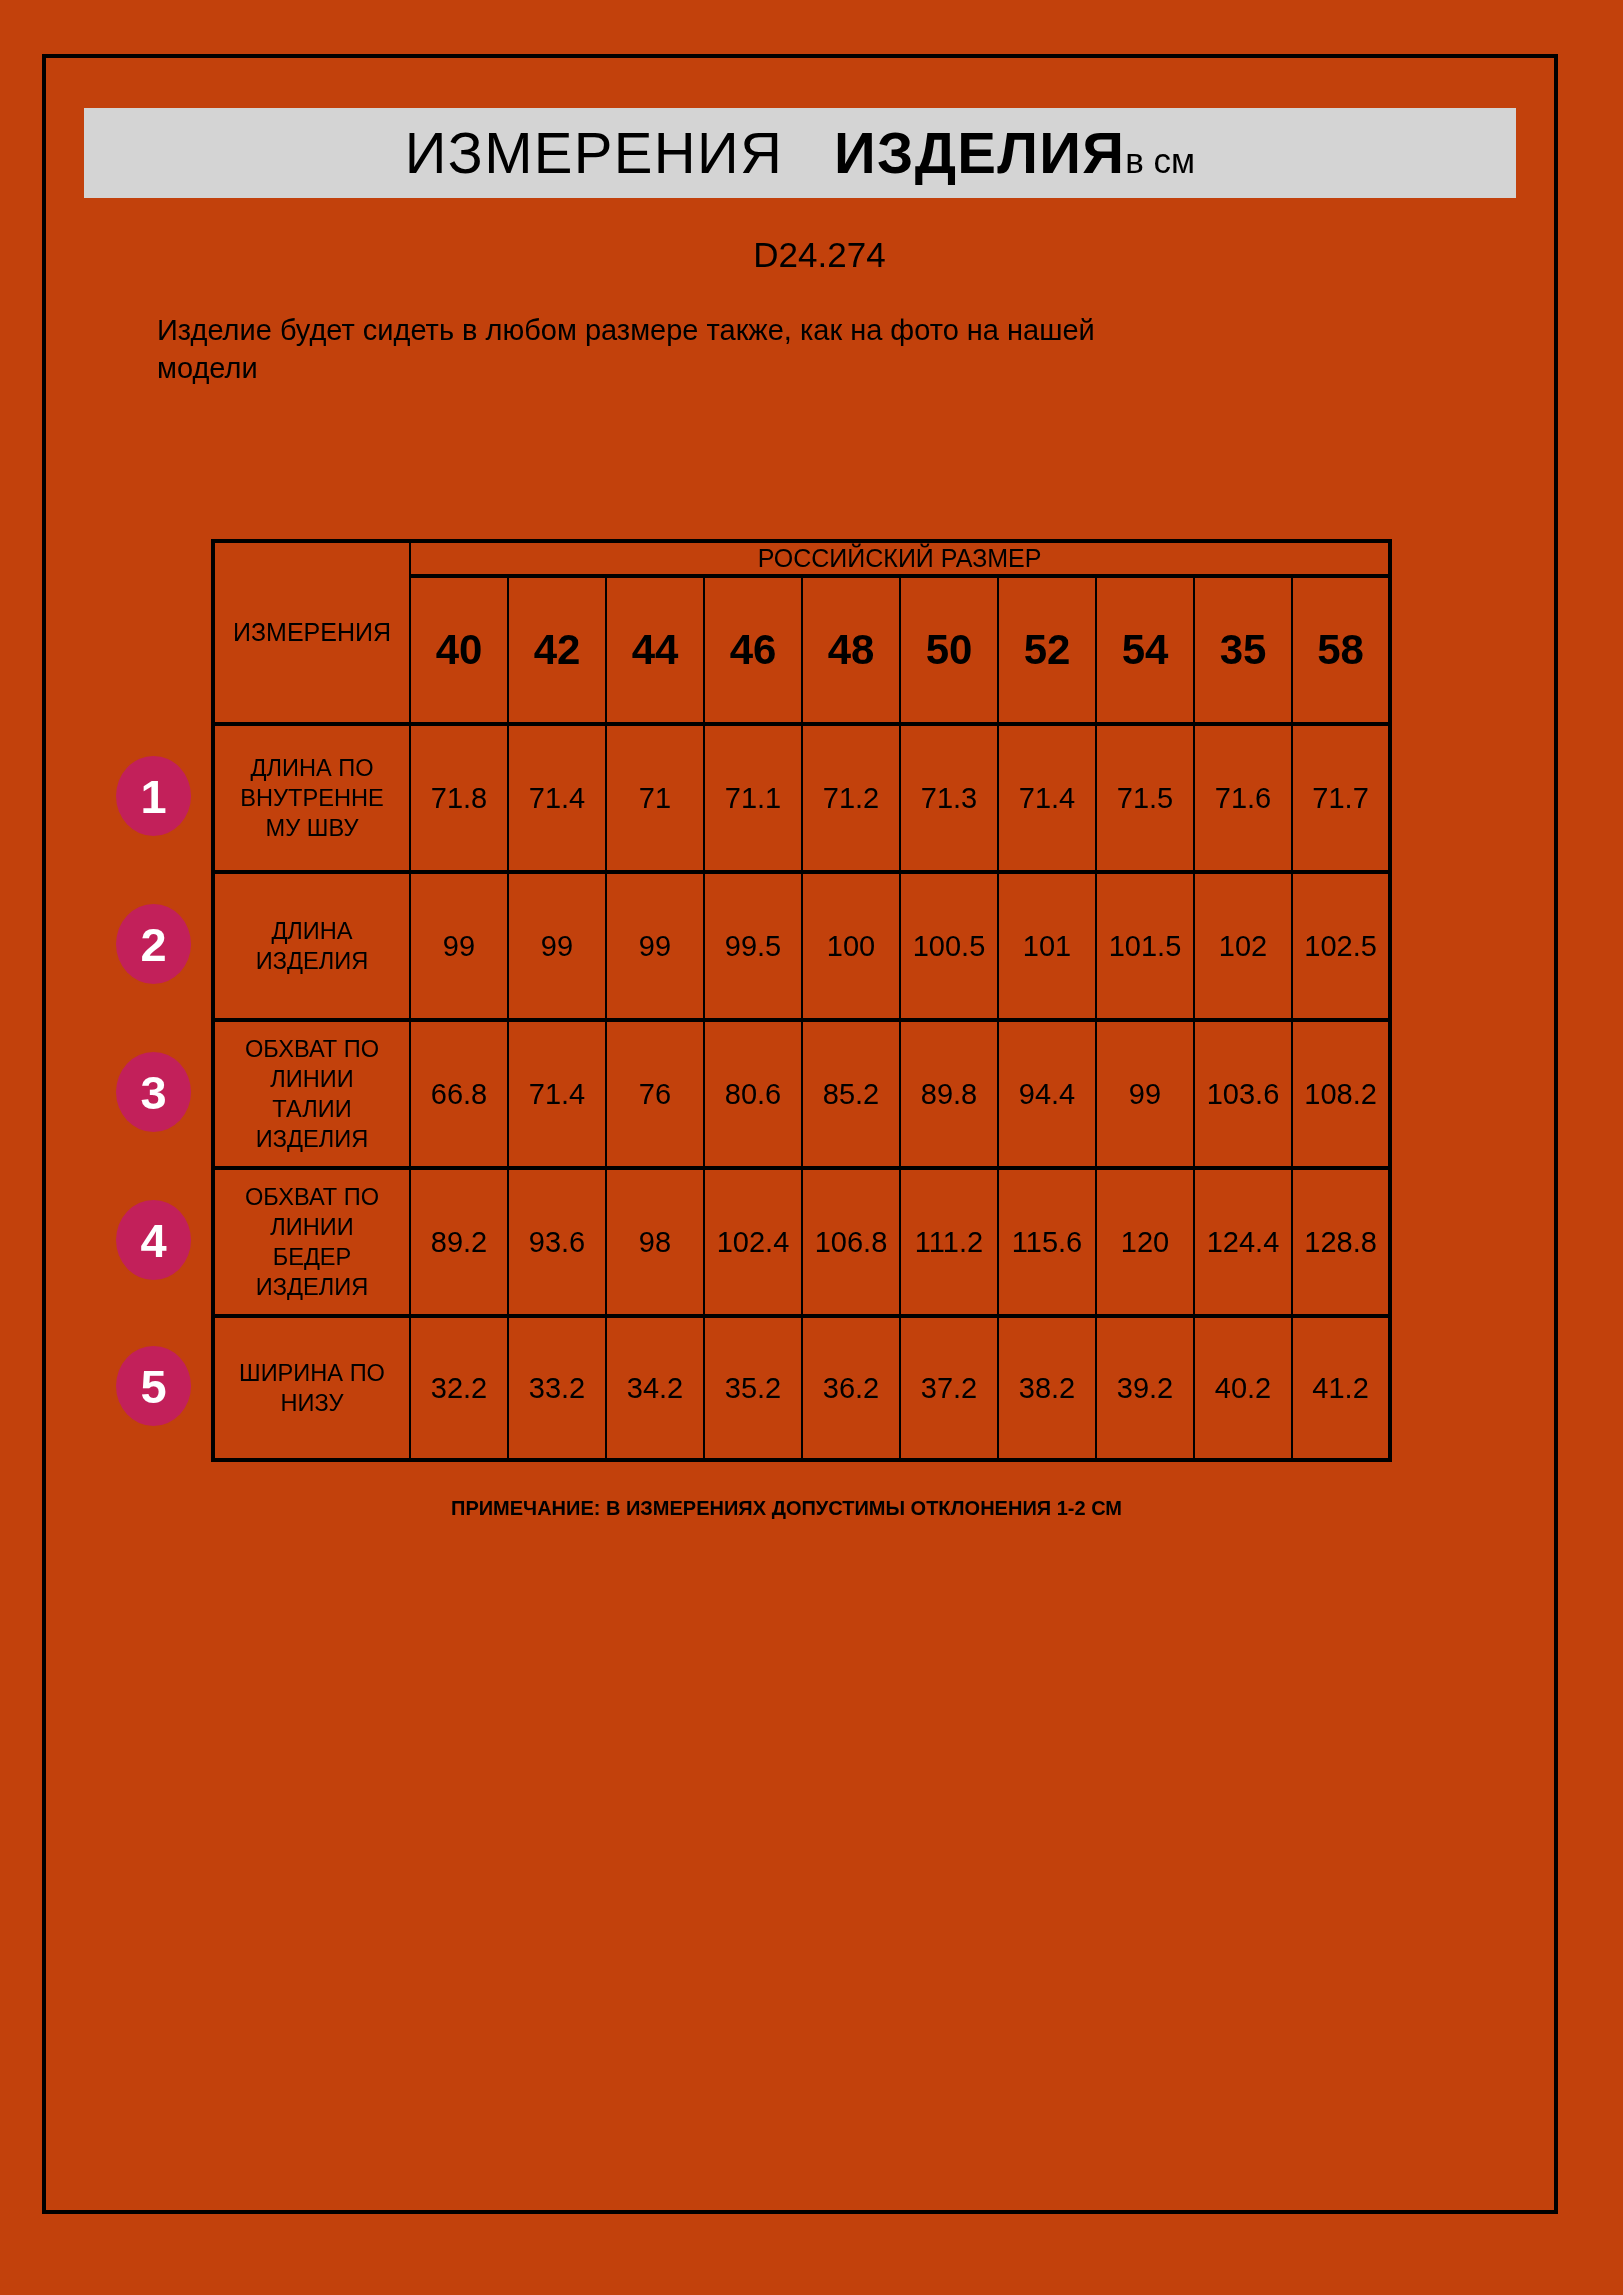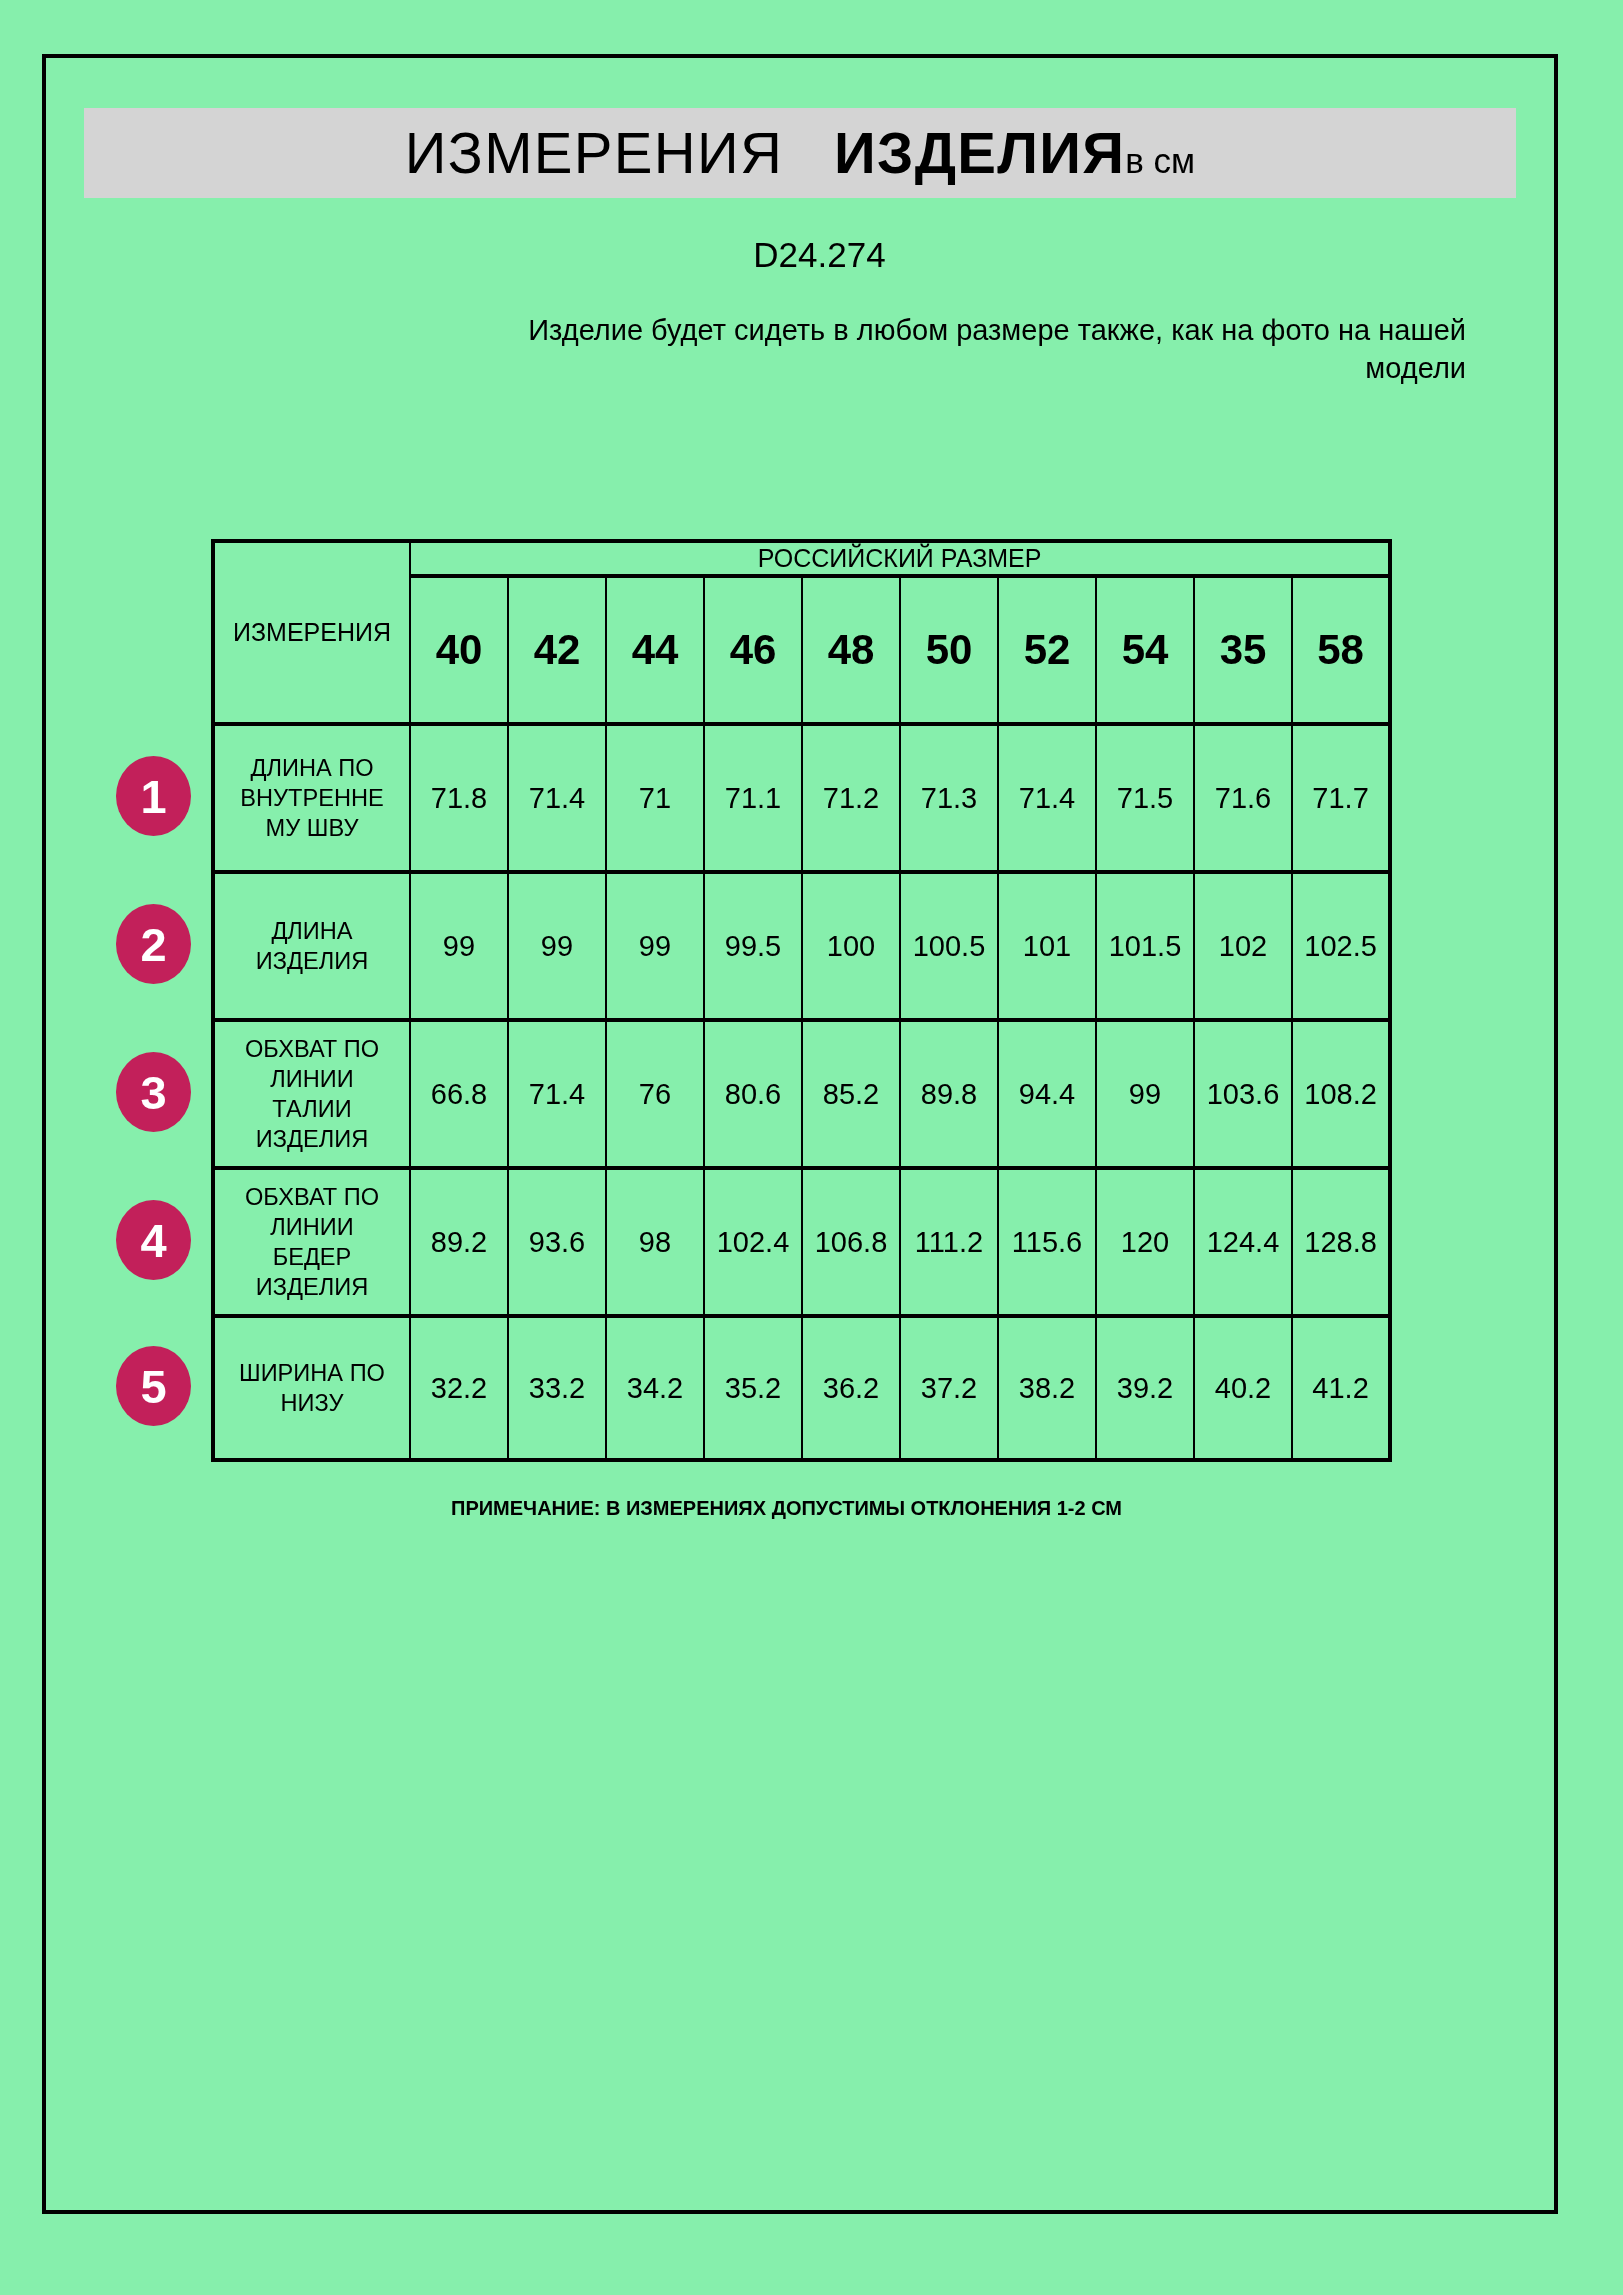--- a/index.html
+++ b/index.html
@@ -4,21 +4,21 @@
 <style>
   html, body {
     margin: 0;
     padding: 0;
     background: #ffffff;
   }
   .page {
     position: relative;
     width: 1623px;
     height: 2295px;
-    background: #86efac;
+    background: #c2410c;
     font-family: "Liberation Sans", "DejaVu Sans", sans-serif;
     color: #000;
     overflow: hidden;
   }
   .page-border {
     position: absolute;
     left: 42px;
     top: 54px;
     width: 1508px;
     height: 2152px;
@@ -59,21 +59,21 @@
     width: 1623px;
     text-align: center;
     font-size: 35px;
     line-height: 41px;
   }
   .description {
     position: absolute;
     left: 157px;
     top: 311px;
     width: 1309px;
-    text-align: right;
+    text-align: left;
     font-size: 29px;
     line-height: 38px;
   }
   .size-table {
     position: absolute;
     left: 211px;
     top: 539px;
     border-collapse: collapse;
     table-layout: fixed;
     width: 1179px;

